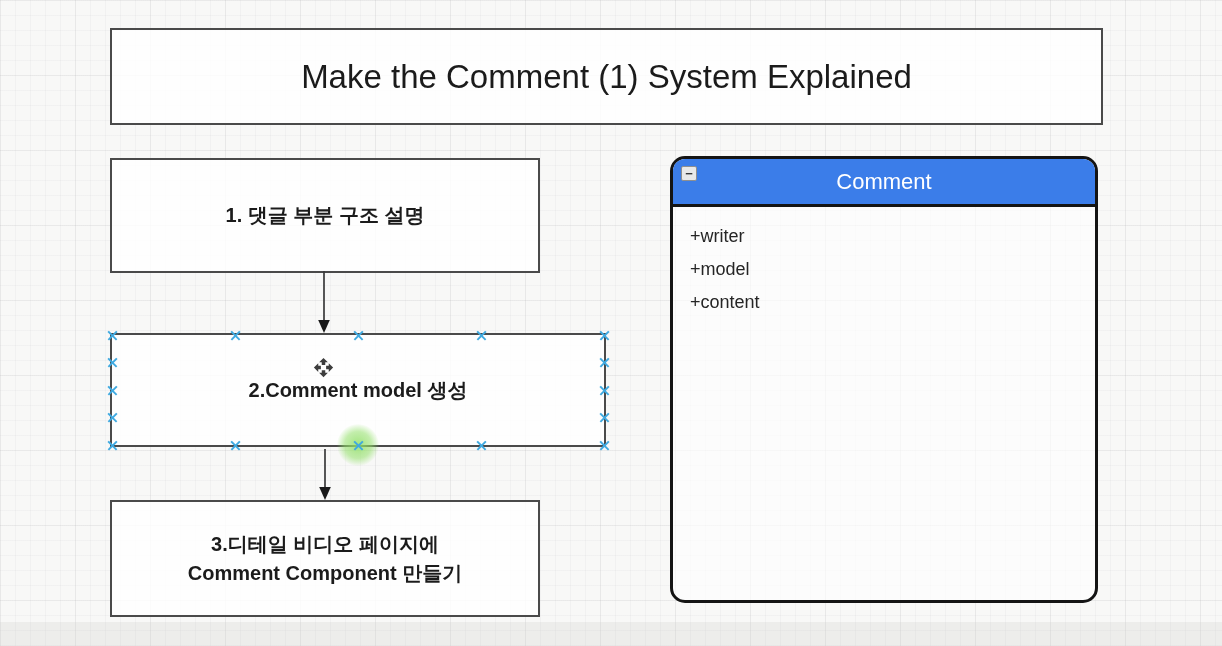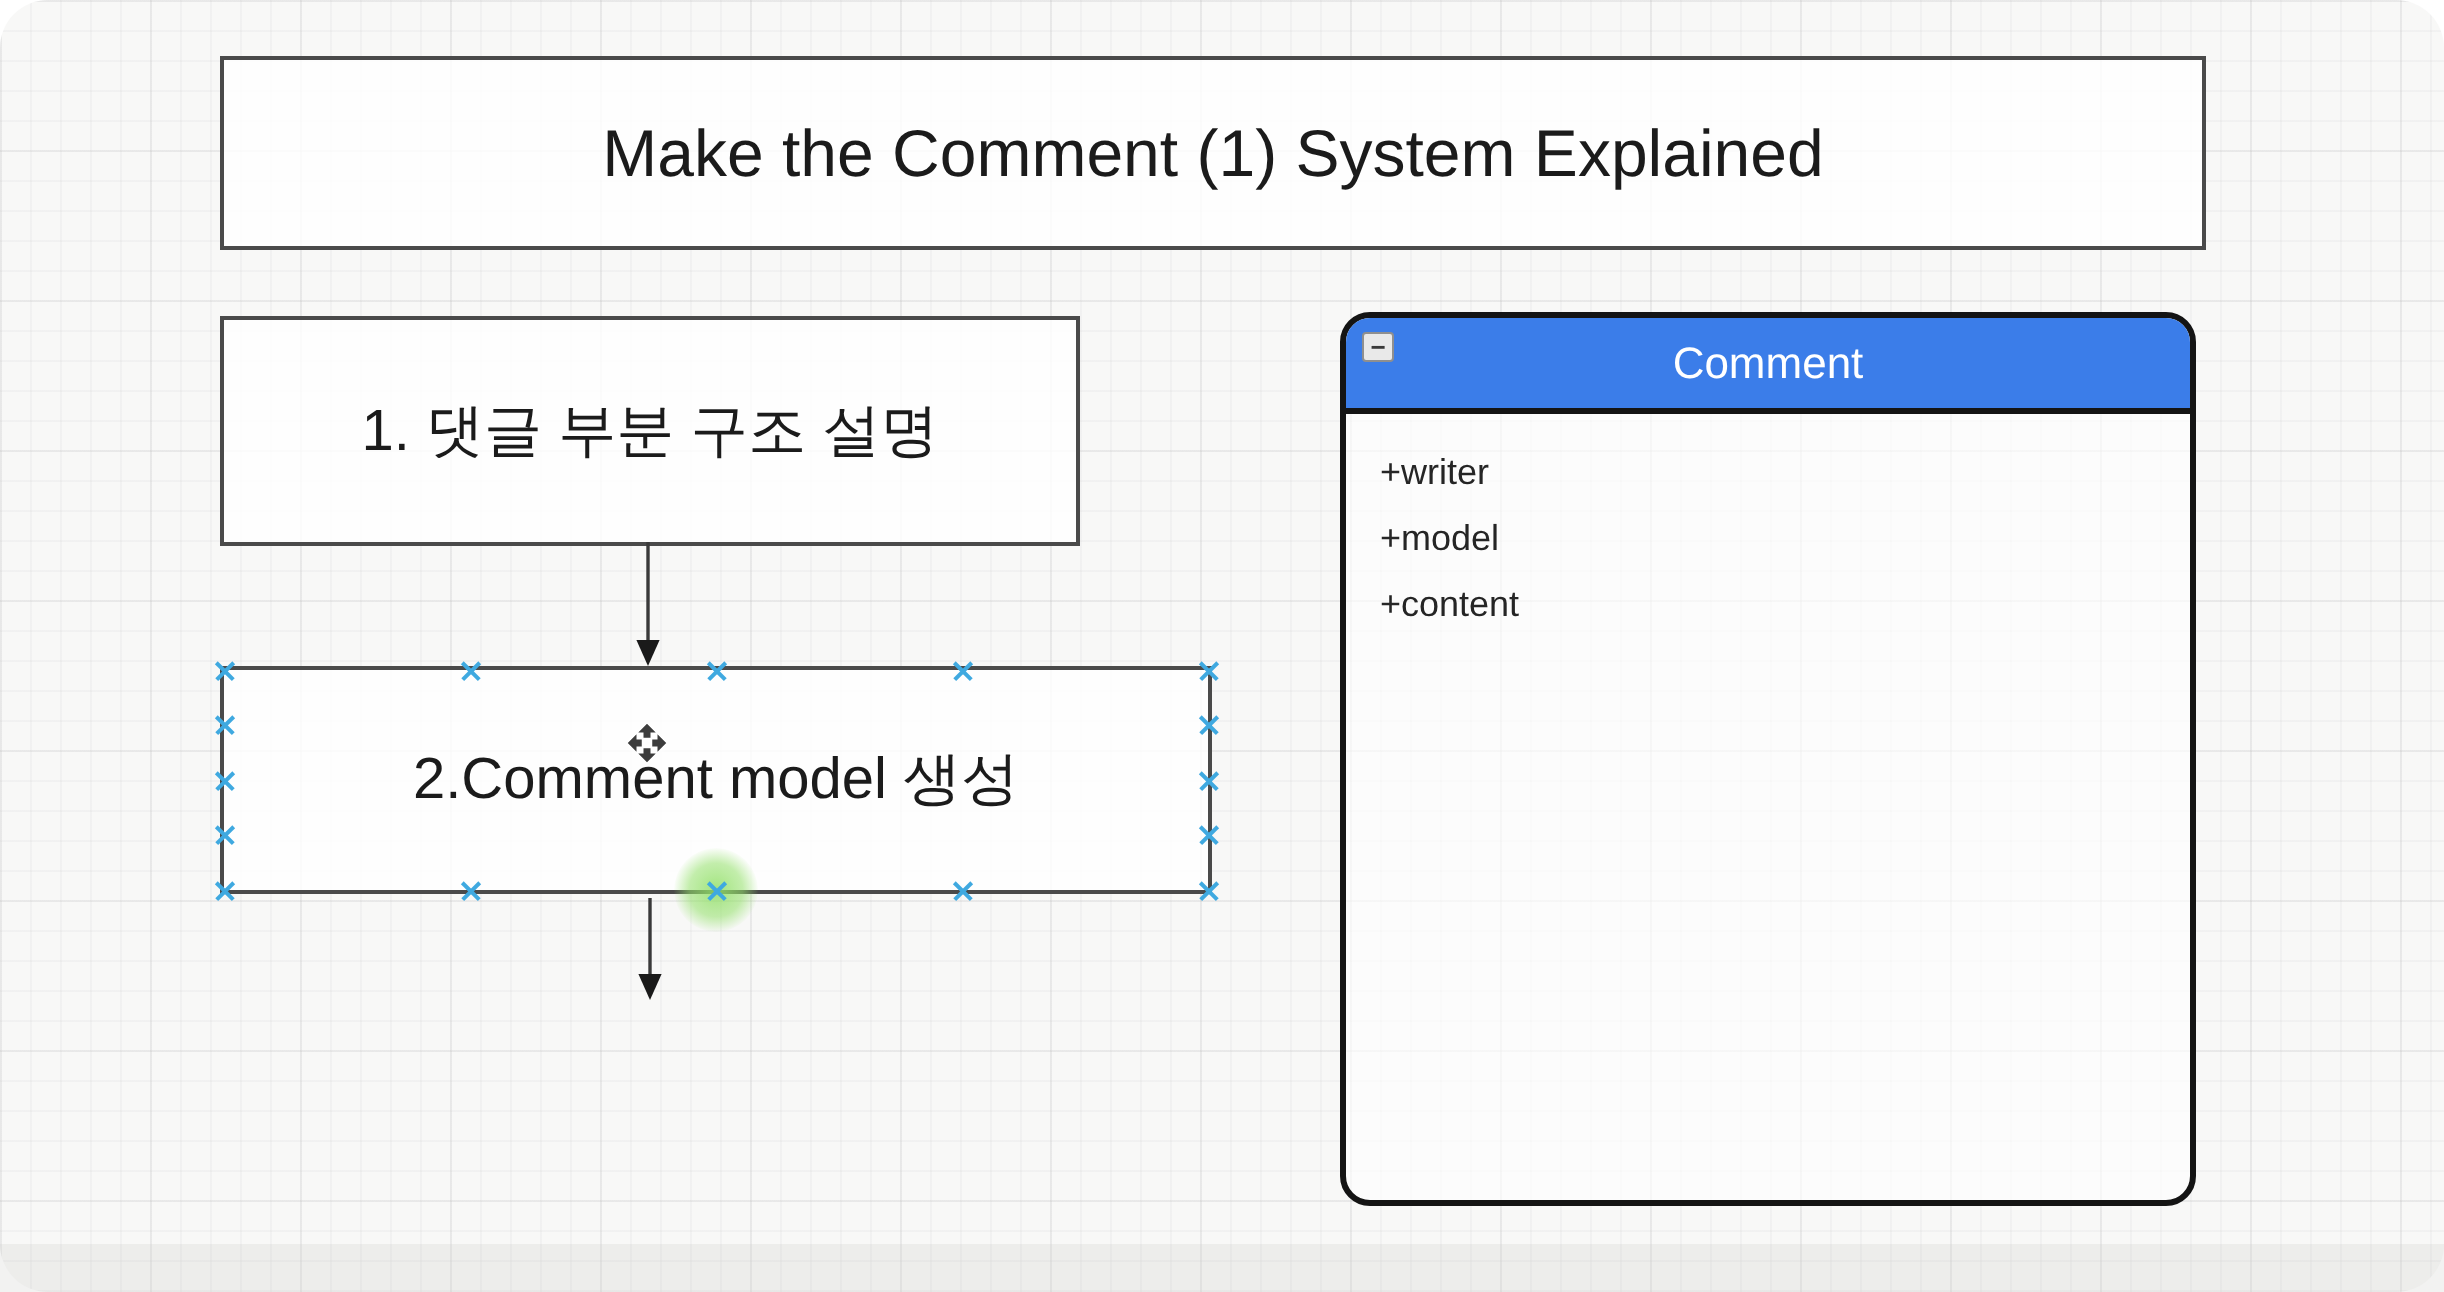--- a/index.html
+++ b/index.html
@@ -14,21 +14,20 @@
   .canvas {
     position: absolute;
     inset: 0;
     background-color: #f8f8f7;
     background-image:
       linear-gradient(to right, rgba(160,160,160,0.10) 1px, transparent 1px),
       linear-gradient(to bottom, rgba(160,160,160,0.10) 1px, transparent 1px),
       linear-gradient(to right, rgba(160,160,160,0.07) 1px, transparent 1px),
       linear-gradient(to bottom, rgba(160,160,160,0.07) 1px, transparent 1px);
     background-size: 75px 75px, 75px 75px, 15px 15px, 15px 15px;
-    border-radius: 24px;
   }
   .bottom-band {
     position: absolute;
     left: 0; right: 0; top: 622px; height: 24px;
     background: rgba(205,203,200,0.25);
   }
 
   
   .shape {
     position: absolute;
@@ -37,21 +36,21 @@
     display: flex;
     align-items: center;
     justify-content: center;
     text-align: center;
     color: #1b1b1b;
   }
   .title-box {
     left: 110px; top: 28px; width: 993px; height: 97px;
     font-size: 33px;
   }
-  .flow-box { font-size: 29px; }
+  .flow-box { font-size: 20px; font-weight: bold; }
   .box1 { left: 110px; top: 158px; width: 430px; height: 115px; }
   .box2 { left: 110px; top: 333px; width: 496px; height: 114px; z-index: 2; }
   .box3 { left: 110px; top: 500px; width: 430px; height: 117px; line-height: 1.45; }
   .pre-line { white-space: pre-line; }
 
   
   .arrow { position: absolute; overflow: visible; }
   .arrow1 { left: 315px; top: 271px; z-index: 3; }
   .arrow2 { left: 316px; top: 447px; z-index: 1; }
 
@@ -183,20 +182,24 @@
     <span class="cp" style="left:50%;top:100%;z-index:2"></span>
     <span class="cp" style="left:75%;top:100%"></span>
     <span class="cp" style="left:100%;top:100%"></span>
   </div>
 
   <svg class="arrow arrow2" width="18" height="55">
     <line x1="9" y1="2" x2="9" y2="41" stroke="#3a3a3a" stroke-width="1.7"></line>
     <path d="M9 53 L3.2 40 L14.8 40 Z" fill="#1a1a1a"></path>
   </svg>
 
+  <div class="shape flow-box box3">
+    <span class="pre-line">3.디테일 비디오 페이지에
+Comment Component 만들기</span>
+  </div>
 
   <div class="uml-class">
     <div class="uml-header">
       <span class="collapse-btn">−</span>
       <span>Comment</span>
     </div>
     <div class="uml-body">
       <div>+writer</div>
       <div>+model</div>
       <div>+content</div>

